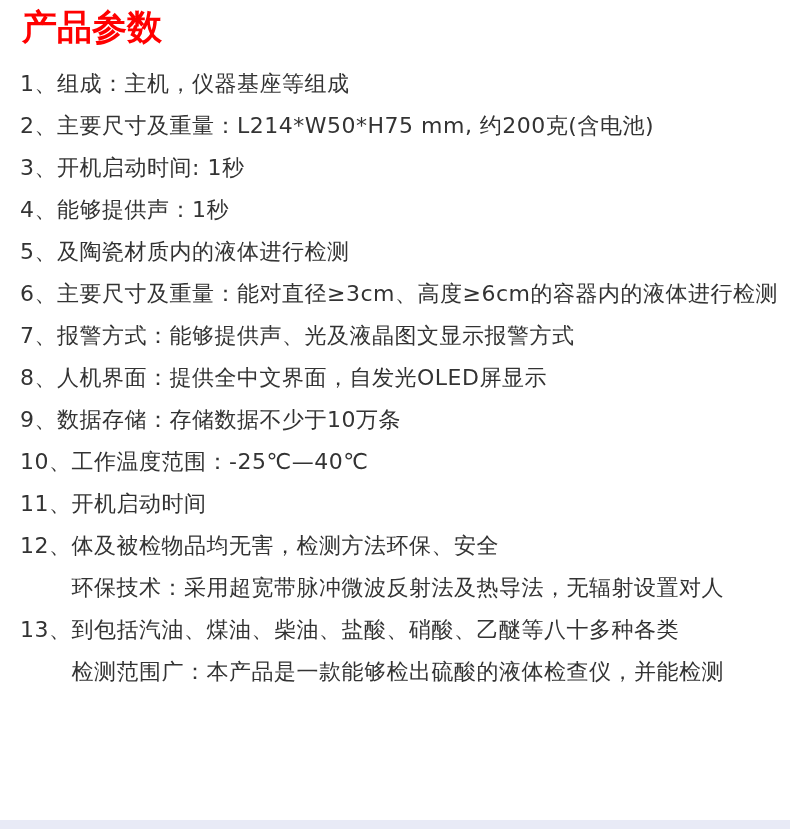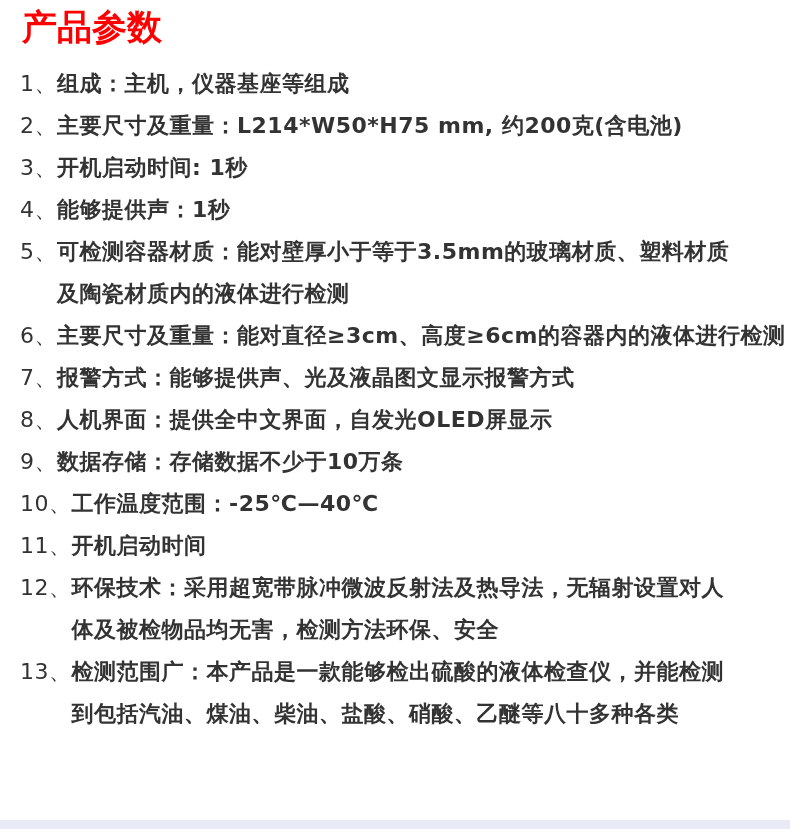--- a/index.html
+++ b/index.html
@@ -42,21 +42,20 @@
     letter-spacing: 0.5px;
   }
   .spec-item .lines {
     flex: 1 1 auto;
     min-width: 0;
   }
   .spec-item .line {
     line-height: 42px;
     white-space: nowrap;
     letter-spacing: 0.5px;
-    font-weight: bold;
   }
   .bottom-bar {
     position: absolute;
     left: 0;
     bottom: 0;
     width: 100%;
     height: 9px;
     background: #e8eaf6;
   }
 </style>
@@ -90,21 +89,20 @@
   <div class="spec-item">
     <span class="num">4、</span>
     <div class="lines">
           <div class="line">能够提供声：1秒</div>
         </div>
   </div>
 
   <div class="spec-item">
     <span class="num">5、</span>
     <div class="lines">
-          <div class="line">可检测容器材质：能对壁厚小于等于3.5mm的玻璃材质、塑料材质</div>
           <div class="line">及陶瓷材质内的液体进行检测</div>
         </div>
   </div>
 
   <div class="spec-item">
     <span class="num">6、</span>
     <div class="lines">
           <div class="line">主要尺寸及重量：能对直径≥3cm、高度≥6cm的容器内的液体进行检测</div>
         </div>
   </div>
@@ -140,27 +138,27 @@
   <div class="spec-item">
     <span class="num">11、</span>
     <div class="lines">
           <div class="line">开机启动时间</div>
         </div>
   </div>
 
   <div class="spec-item">
     <span class="num">12、</span>
     <div class="lines">
+          <div class="line">体及被检物品均无害，检测方法环保、安全</div>
           <div class="line">环保技术：采用超宽带脉冲微波反射法及热导法，无辐射设置对人</div>
-          <div class="line">体及被检物品均无害，检测方法环保、安全</div>
         </div>
   </div>
 
   <div class="spec-item">
     <span class="num">13、</span>
     <div class="lines">
+          <div class="line">到包括汽油、煤油、柴油、盐酸、硝酸、乙醚等八十多种各类</div>
           <div class="line">检测范围广：本产品是一款能够检出硫酸的液体检查仪，并能检测</div>
-          <div class="line">到包括汽油、煤油、柴油、盐酸、硝酸、乙醚等八十多种各类</div>
         </div>
   </div>
 </div>
   <div class="bottom-bar"></div>
 </div>
 
 </body></html>

